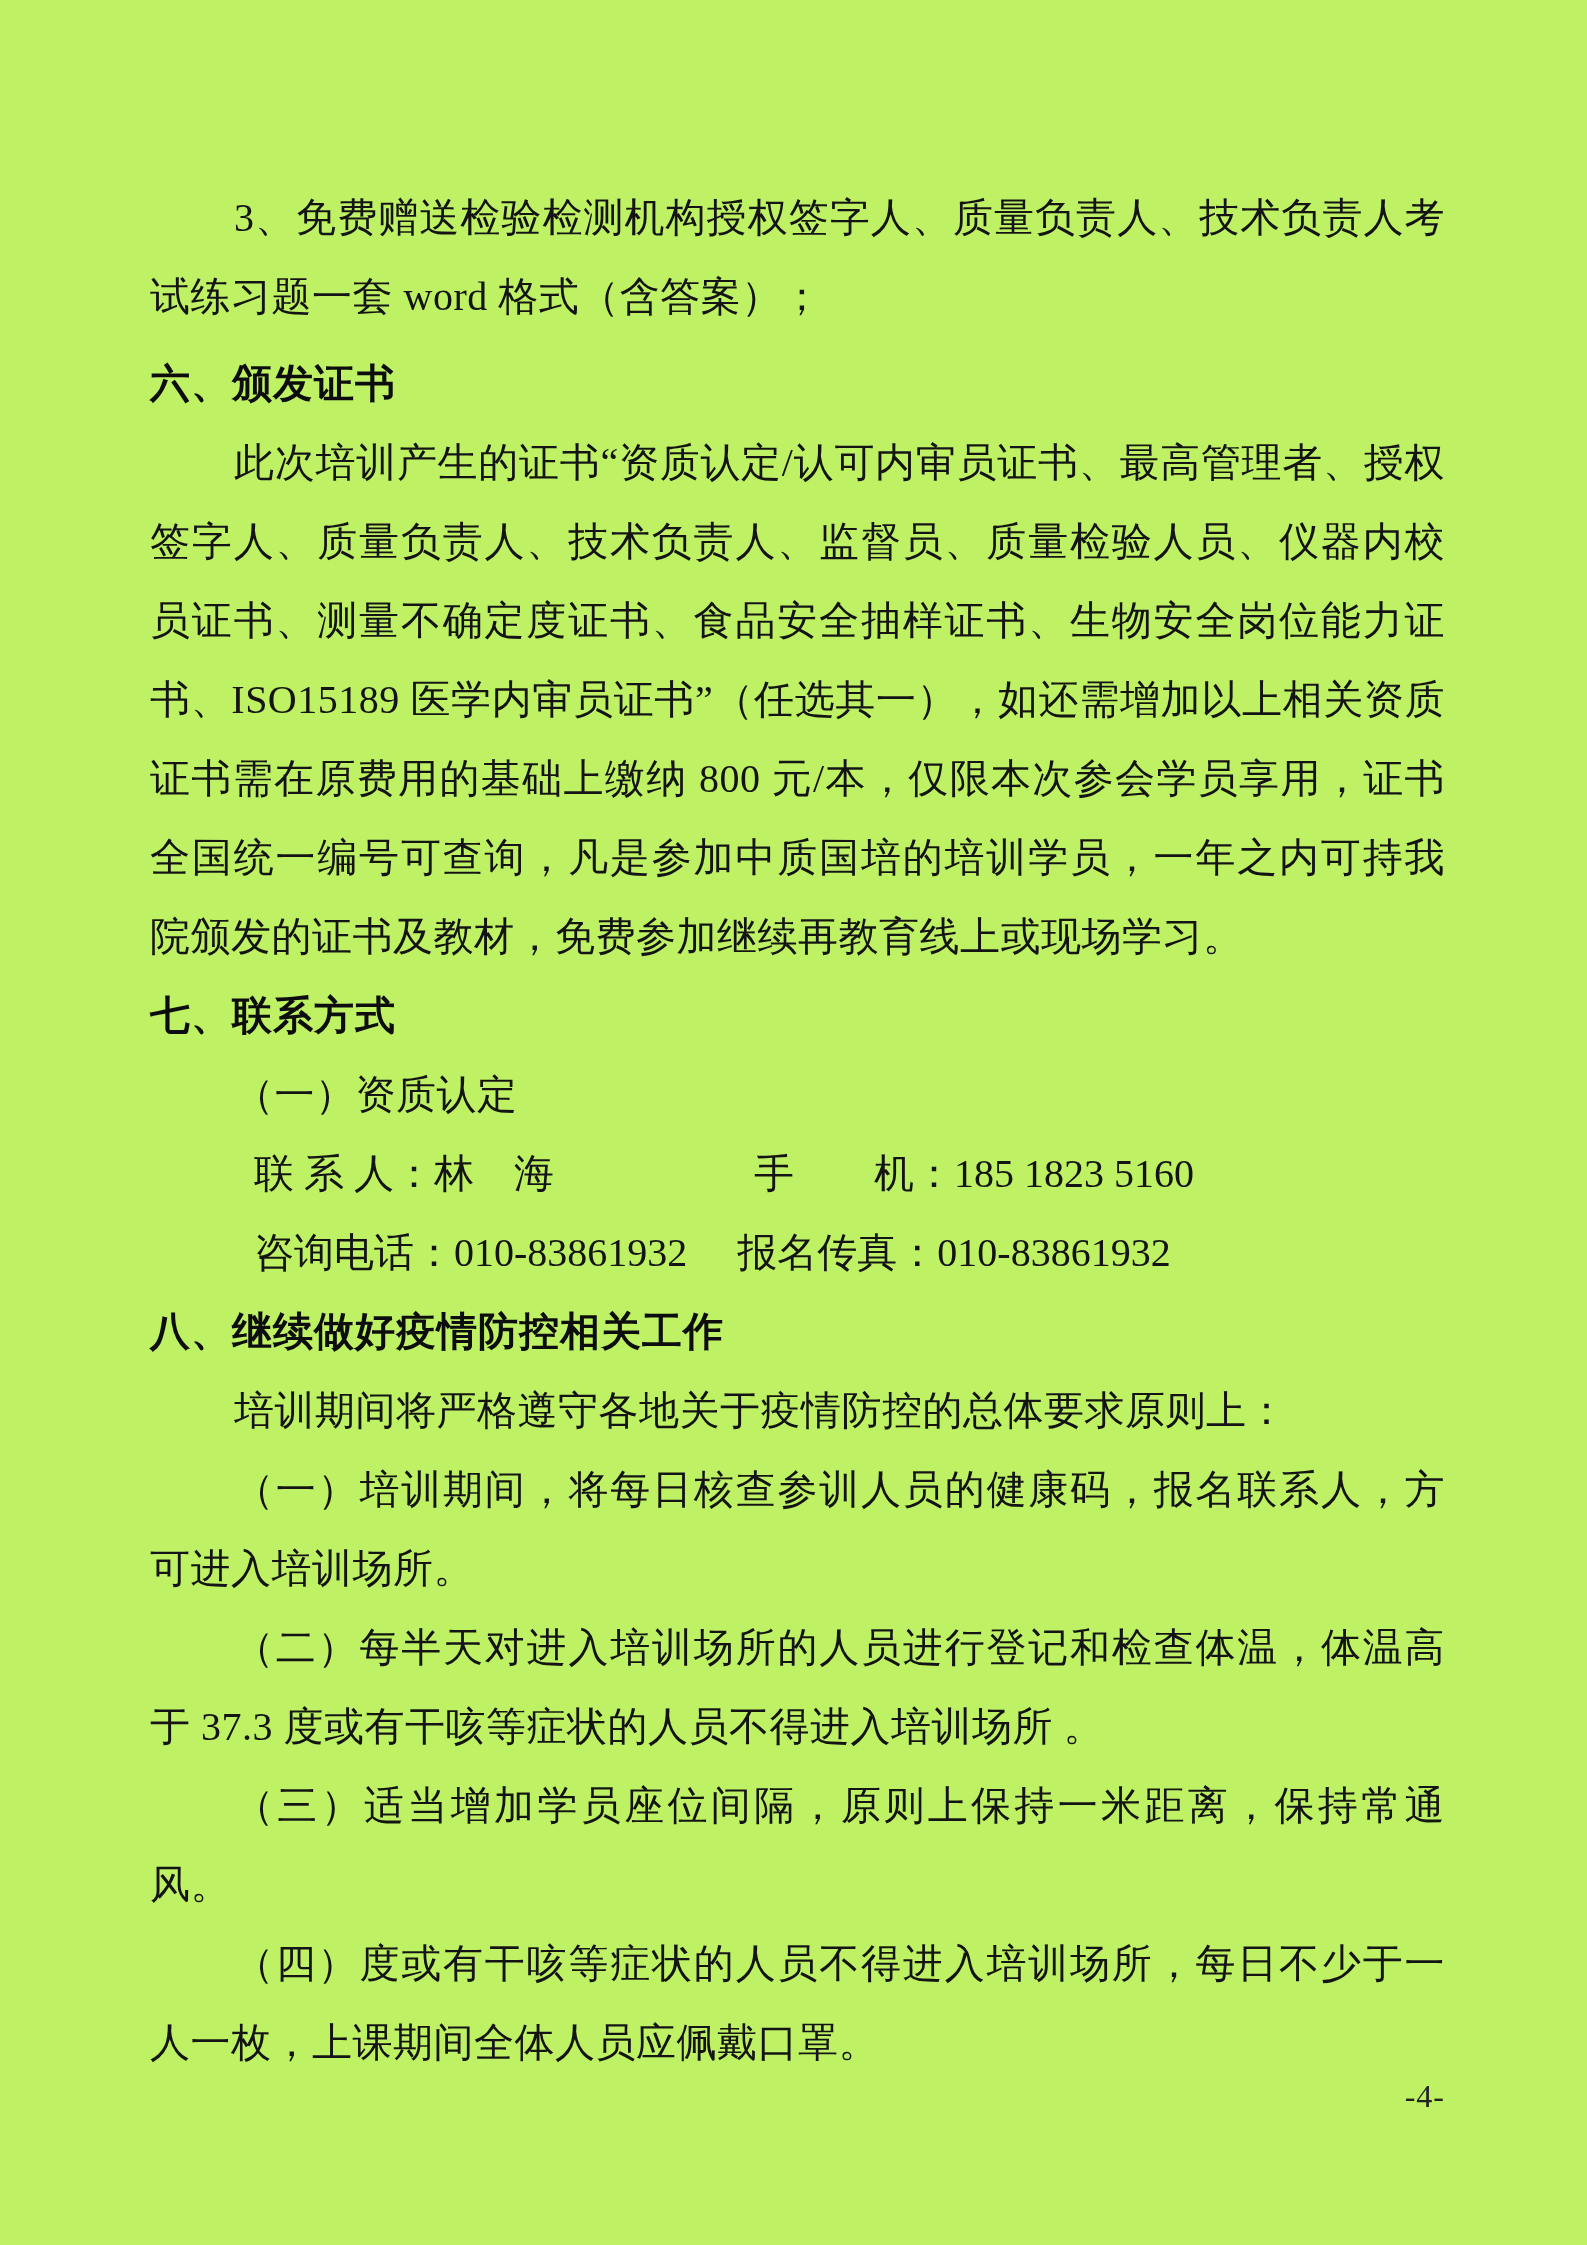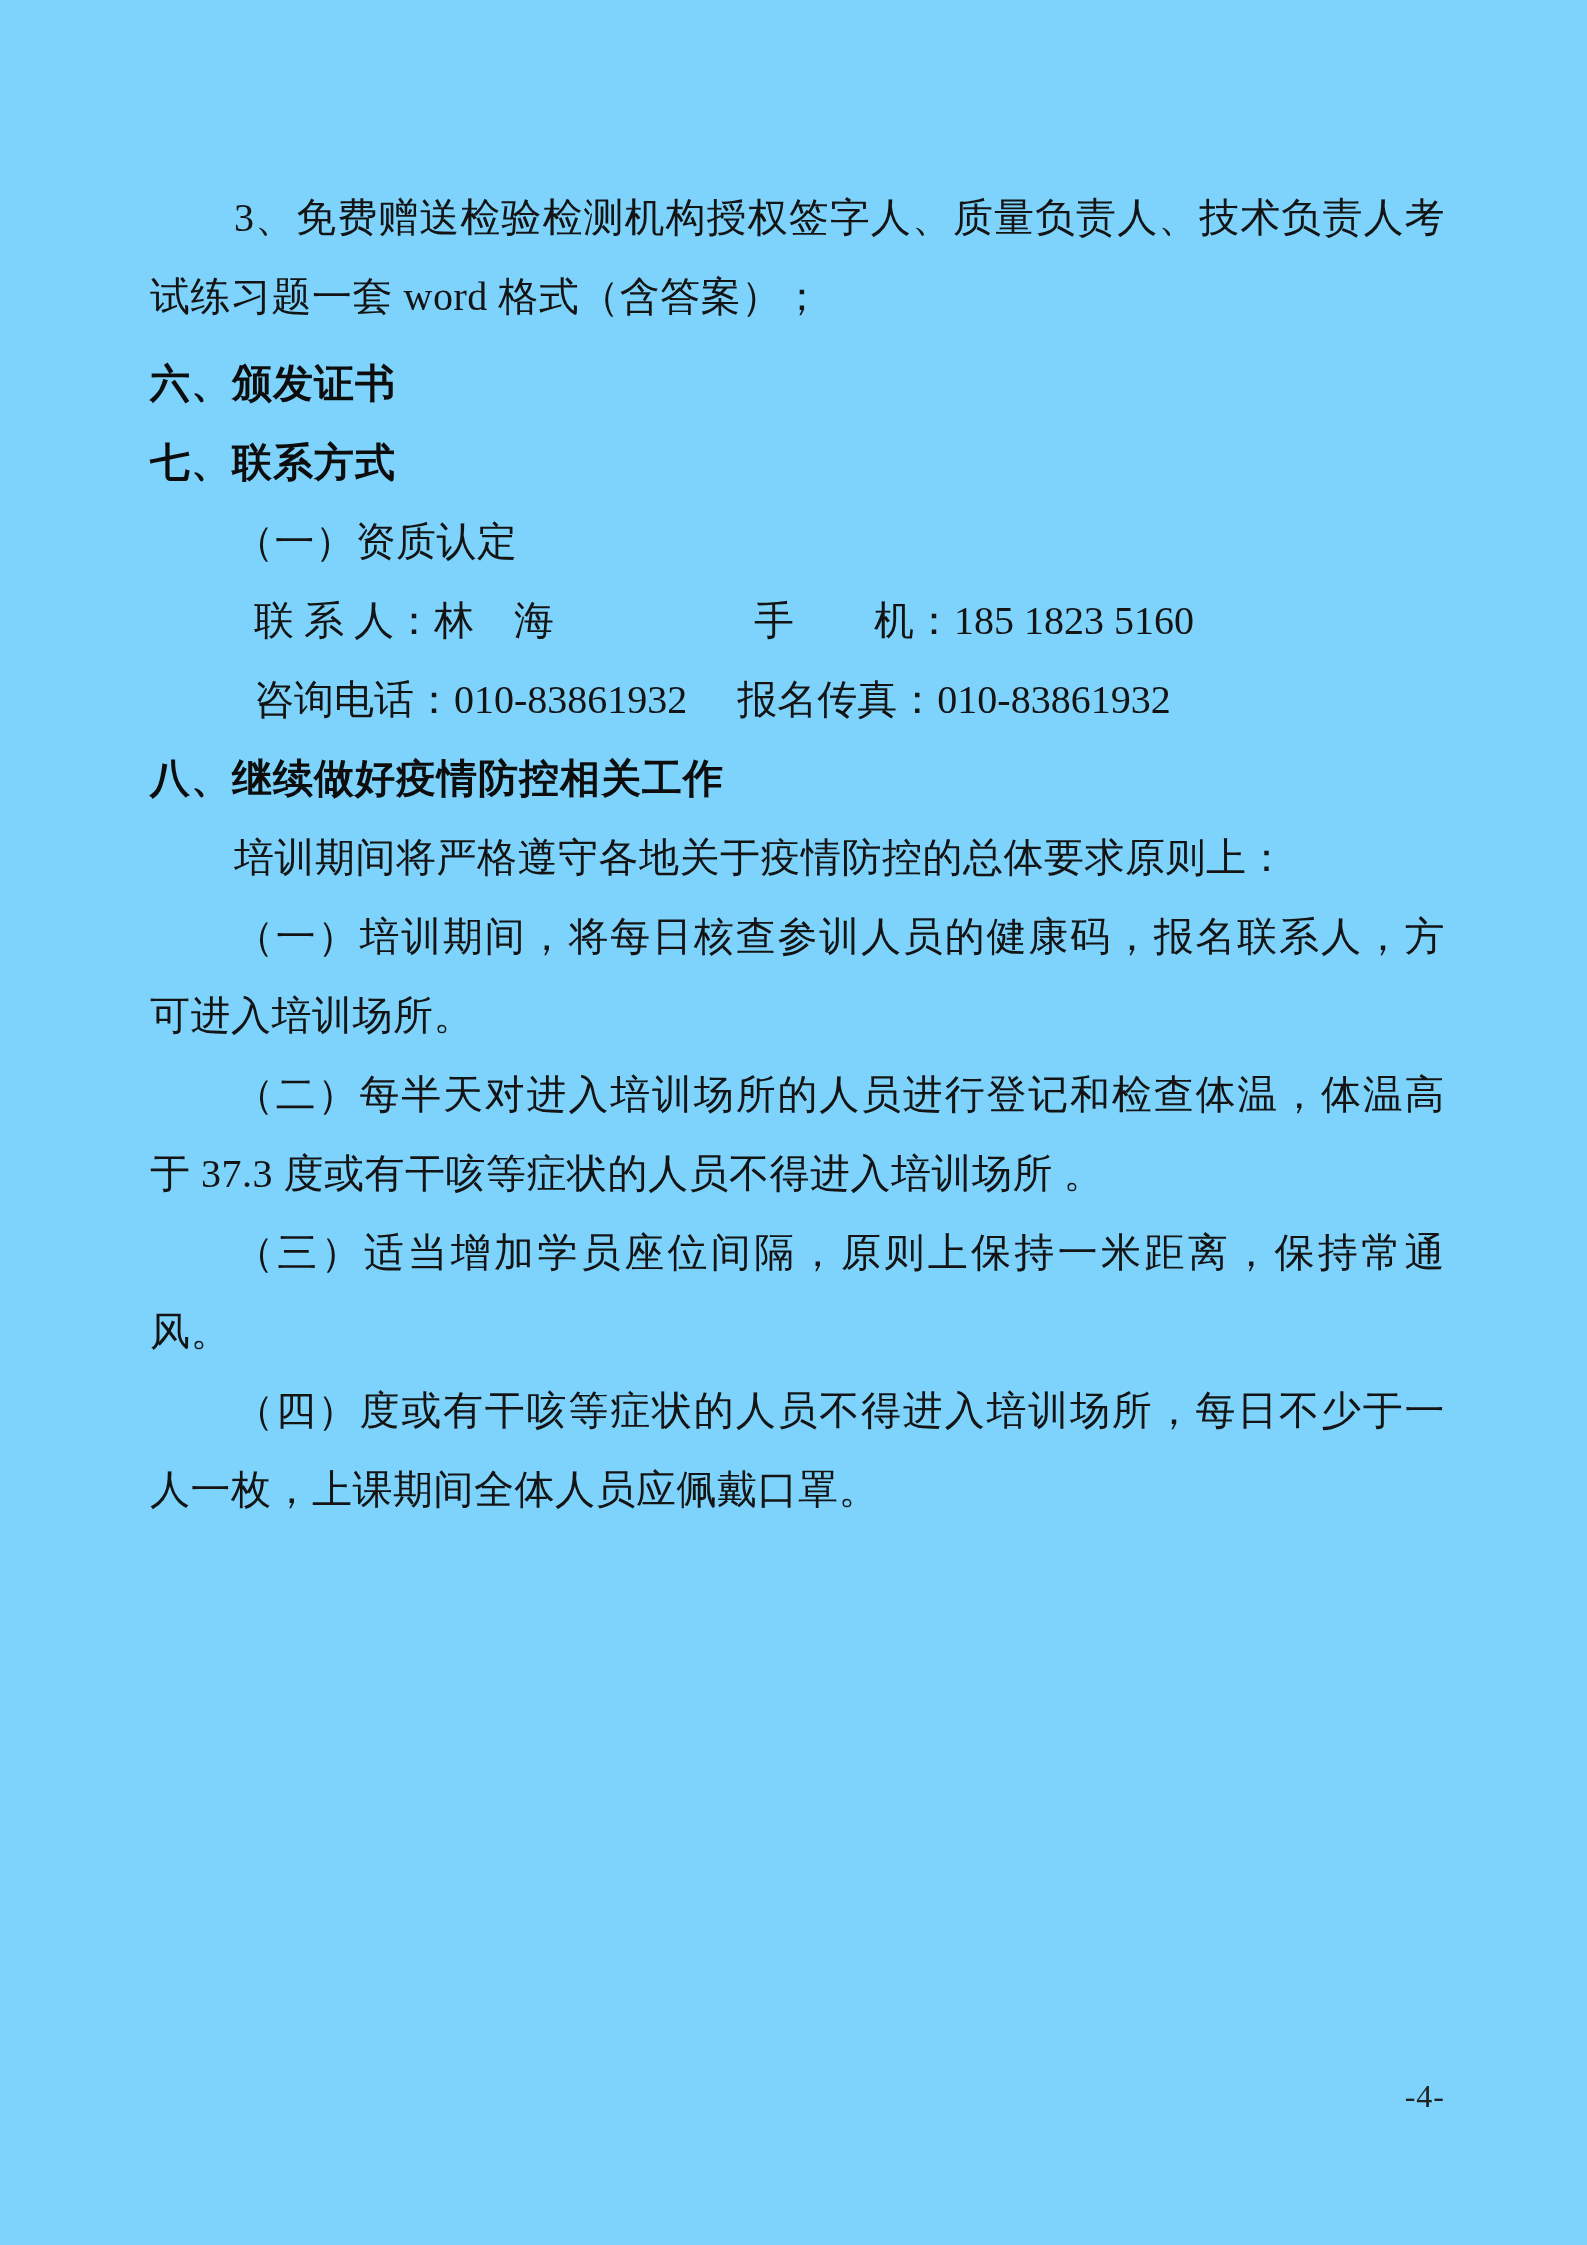--- a/index.html
+++ b/index.html
@@ -4,21 +4,21 @@
 <style>
   html, body {
     margin: 0;
     padding: 0;
     background: #ffffff;
   }
   .page {
     position: relative;
     width: 1587px;
     height: 2245px;
-    background: #7dd3fc;
+    background: #bef264;
     margin: 0 auto;
     overflow: hidden;
     font-family: "Liberation Serif", "DejaVu Serif", serif;
     color: #1a1a1a;
   }
   
   .para {
     font-size: 40px;
     line-height: 79px;
     letter-spacing: 0.5px;
@@ -70,20 +70,21 @@
 <div class="page">
 
   <div class="block-top">
 
     <p class="para indent">3、免费赠送检验检测机构授权签字人、质量负责人、技术负责人考试练习题一套 word 格式（含答案）；</p>
 
     <div class="gap-sm"></div>
 
     <h2 class="heading">六、颁发证书</h2>
 
+    <p class="para indent">此次培训产生的证书“资质认定/认可内审员证书、最高管理者、授权签字人、质量负责人、技术负责人、监督员、质量检验人员、仪器内校员证书、测量不确定度证书、食品安全抽样证书、生物安全岗位能力证书、ISO15189 医学内审员证书”（任选其一），如还需增加以上相关资质证书需在原费用的基础上缴纳 800 元/本，仅限本次参会学员享用，证书全国统一编号可查询，凡是参加中质国培的培训学员，一年之内可持我院颁发的证书及教材，免费参加继续再教育线上或现场学习。</p>
 
     <h2 class="heading">七、联系方式</h2>
 
     <p class="para indent">（一）资质认定</p>
 
     <p class="contact-line lvl1">联 系 人：林　海　　　　　手　　机：185 1823 5160</p>
 
     <p class="contact-line lvl2">咨询电话：010-83861932　 报名传真：010-83861932</p>
 
     <h2 class="heading">八、继续做好疫情防控相关工作</h2>

